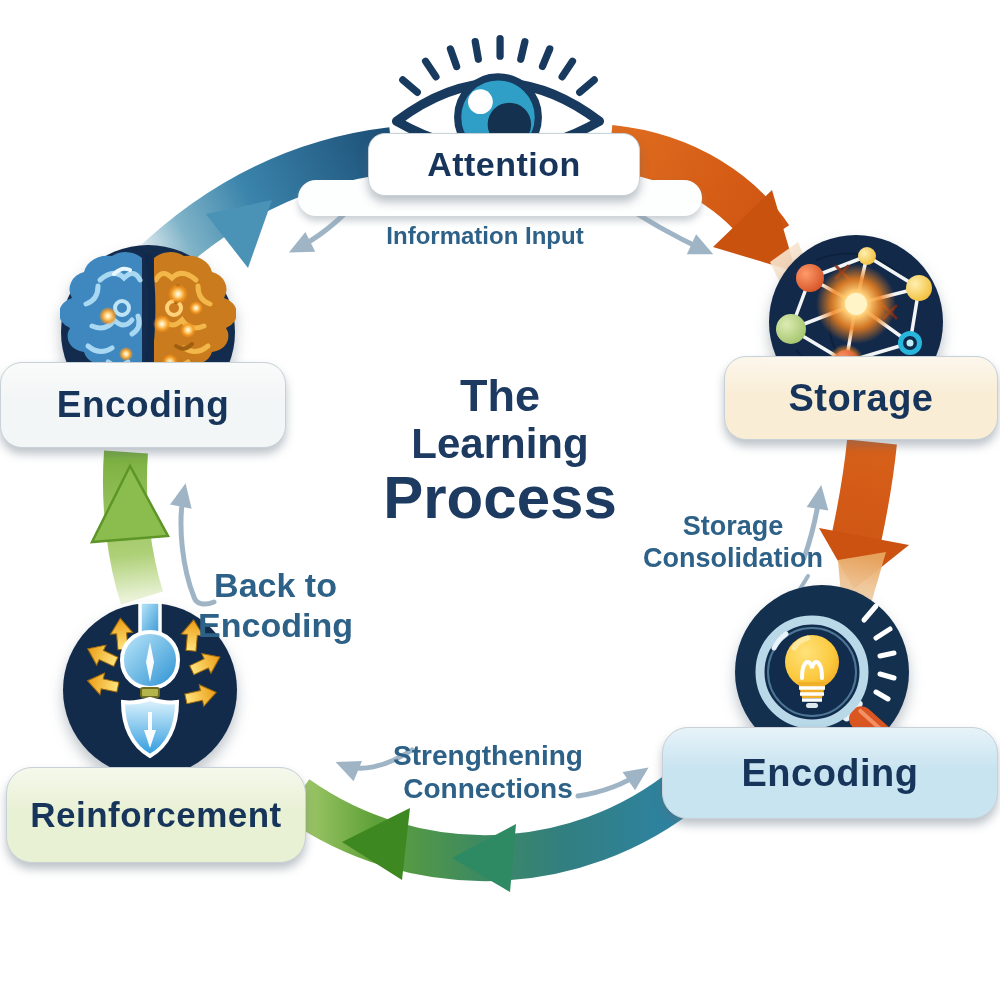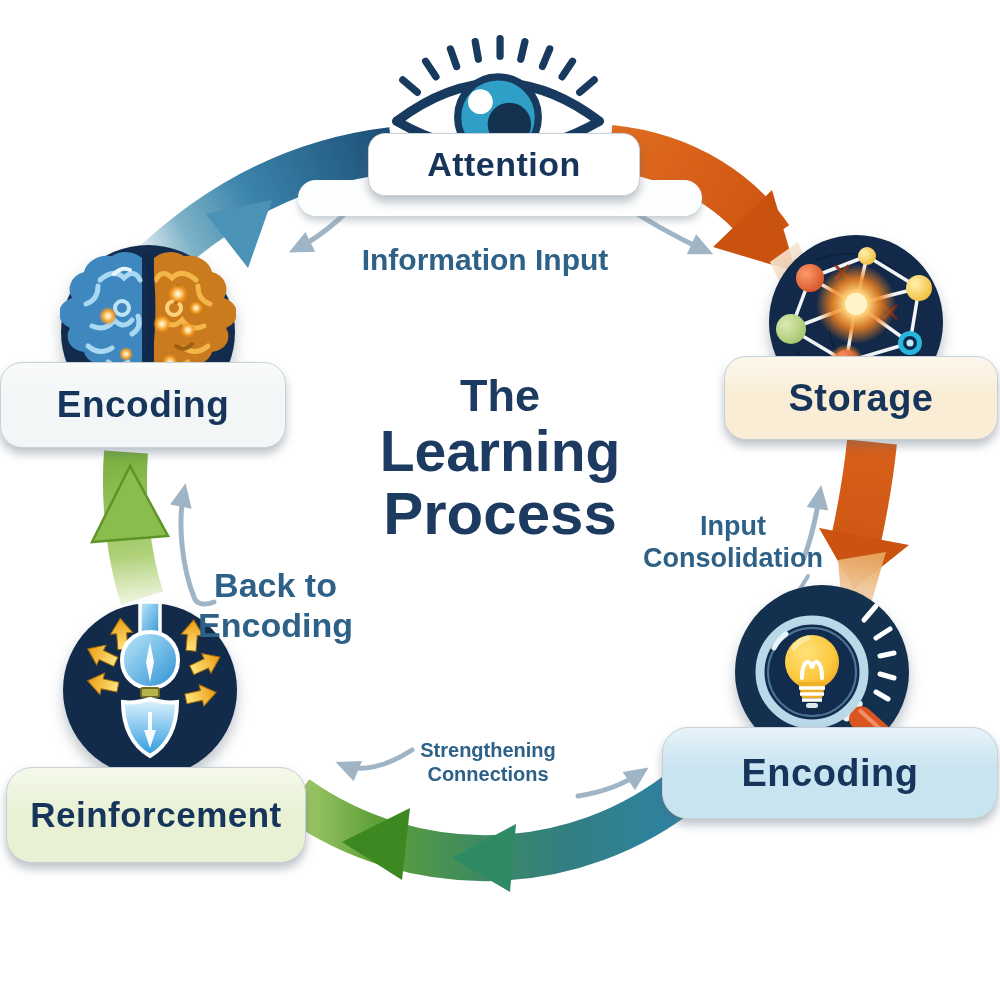--- a/index.html
+++ b/index.html
@@ -23,21 +23,21 @@
   }
   .flow-label {
     position:absolute; z-index:5; font-weight:bold; color:#2d6187;
     text-align:center; line-height:1.18;
   }
   .title {
     position:absolute; z-index:5; text-align:center; color:#1d3a60; font-weight:bold;
     line-height:1.08;
   }
   .title .l1 { font-size:45px; display:block; }
-  .title .l2 { font-size:57px; display:block;text-align:center; }
+  .title .l2 { font-size:42px; display:block;text-align:center; }
   .title .l3 { font-size:60px; display:block; }
 </style>
 </head>
 <body>
 
 <div class="canvas">
 
   <svg class="layer" width="1000" height="1000" viewBox="0 0 1000 1000" style="z-index:1">
     <defs>
       <linearGradient id="gradA" gradientUnits="userSpaceOnUse" x1="148" y1="270" x2="392" y2="150">
@@ -322,18 +322,18 @@
   <div class="card" style="left: 6px; top: 726px; width: 298px; height: 94px; border-radius: 26px; background-color: rgb(233, 241, 213); margin-top: 41px;">
     <span class="node-label" style="font-size:35px;">Reinforcement</span>
   </div>
 
   <div class="title" style="left:330px; top:372px; width:340px;">
     <span class="l1">The</span>
     <span class="l2">Learning</span>
     <span class="l3">Process</span>
   </div>
 
-  <div class="flow-label" style="left:285px; top:222px; width:400px; font-size:30px;margin-top:20px;">Information Input</div>
-  <div class="flow-label" style="left:628px; top:511px; width:210px; font-size:27px;">Input Consolidation</div>
-  <div class="flow-label" style="left:368px; top:739px; width:240px; font-size:20px;text-align:center;">Strengthening Connections</div>
+  <div class="flow-label" style="left:285px; top:222px; width:400px; font-size:24px;">Information Input</div>
+  <div class="flow-label" style="left:628px; top:511px; width:210px; font-size:27px;">Storage Consolidation</div>
+  <div class="flow-label" style="left:368px; top:739px; width:240px; font-size:28px;text-align:center;">Strengthening Connections</div>
   <div class="flow-label" style="left:198px; top:565px; width:155px; font-size:34px;">Back to Encoding</div>
 
 </div>
 
 </body></html>

